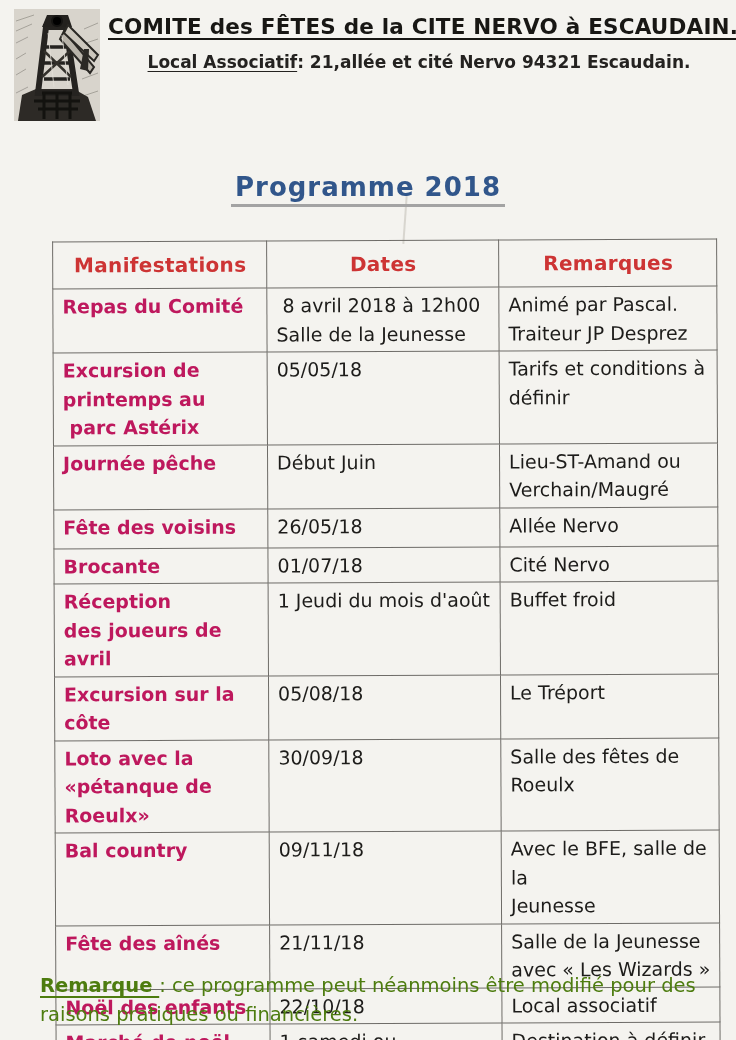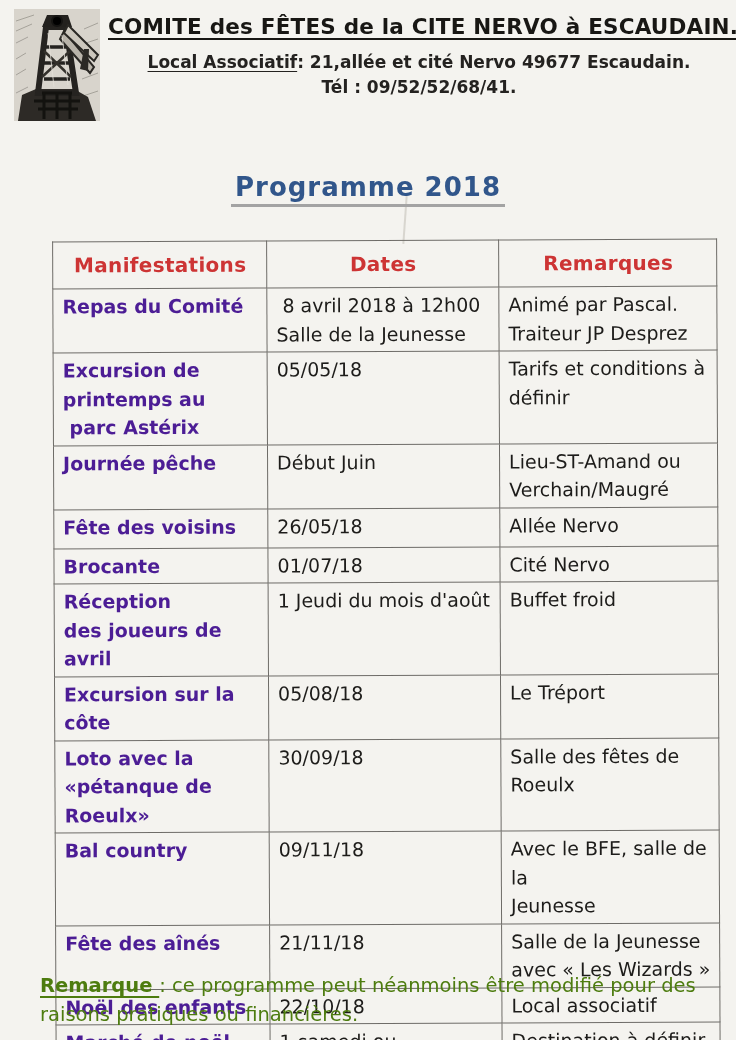--- a/index.html
+++ b/index.html
@@ -62,21 +62,21 @@
     vertical-align:top;
     padding:3px 8px 3px 9px;
     font-size:19px;line-height:1.5;
     white-space:pre-line;
     overflow:hidden;
   }
   th{
     height:40px;text-align:center;vertical-align:middle;
     color:#cd3434;font-weight:700;font-size:20px;letter-spacing:.3px;
   }
-  td.c-manif{color:#4c1d95;font-weight:700;}
+  td.c-manif{color:#be185d;font-weight:700;}
   td.c-date,td.c-remark{color:#1d1c1a;font-weight:500;}
   tbody tr:nth-child(1){height:59px;}
   tbody tr:nth-child(2){height:88px;}
   tbody tr:nth-child(3){height:60px;}
   tbody tr:nth-child(4){height:39px;}
   tbody tr:nth-child(5){height:30px;}
   tbody tr:nth-child(6){height:60px;}
   tbody tr:nth-child(7){height:35px;}
   tbody tr:nth-child(8){height:64px;}
   tbody tr:nth-child(9){height:64px;}
@@ -139,22 +139,21 @@
           <path d="M48 26 L54 76"></path>
       </g>
 
       <path d="M20 92 L66 92 M24 100 L64 100 M28 84 L58 84" stroke="#13120f" stroke-width="3"></path>
       <path d="M30 84 L30 110 M43 84 L43 110 M56 84 L56 110" stroke="#13120f" stroke-width="3"></path>
     </svg>
   </div>
 
   <div class="header-text">
     <div class="org-title">COMITE des FÊTES de la CITE NERVO à ESCAUDAIN.</div>
-    <div class="addr"><span class="u">Local Associatif</span><span>: 21,allée et cité Nervo 49677 Escaudain.</span></div>
-    <div class="phone">Tél : 09/52/52/68/41.</div>
+    <div class="addr"><span class="u">Local Associatif</span><span>: 21,allée et cité Nervo 94321 Escaudain.</span></div>
   </div>
 
   <div class="doc-title-wrap">
     <span class="doc-title">Programme 2018</span>
   </div>
 
   <div class="table-wrap">
     <table>
       <colgroup>
           <col class="c1">

